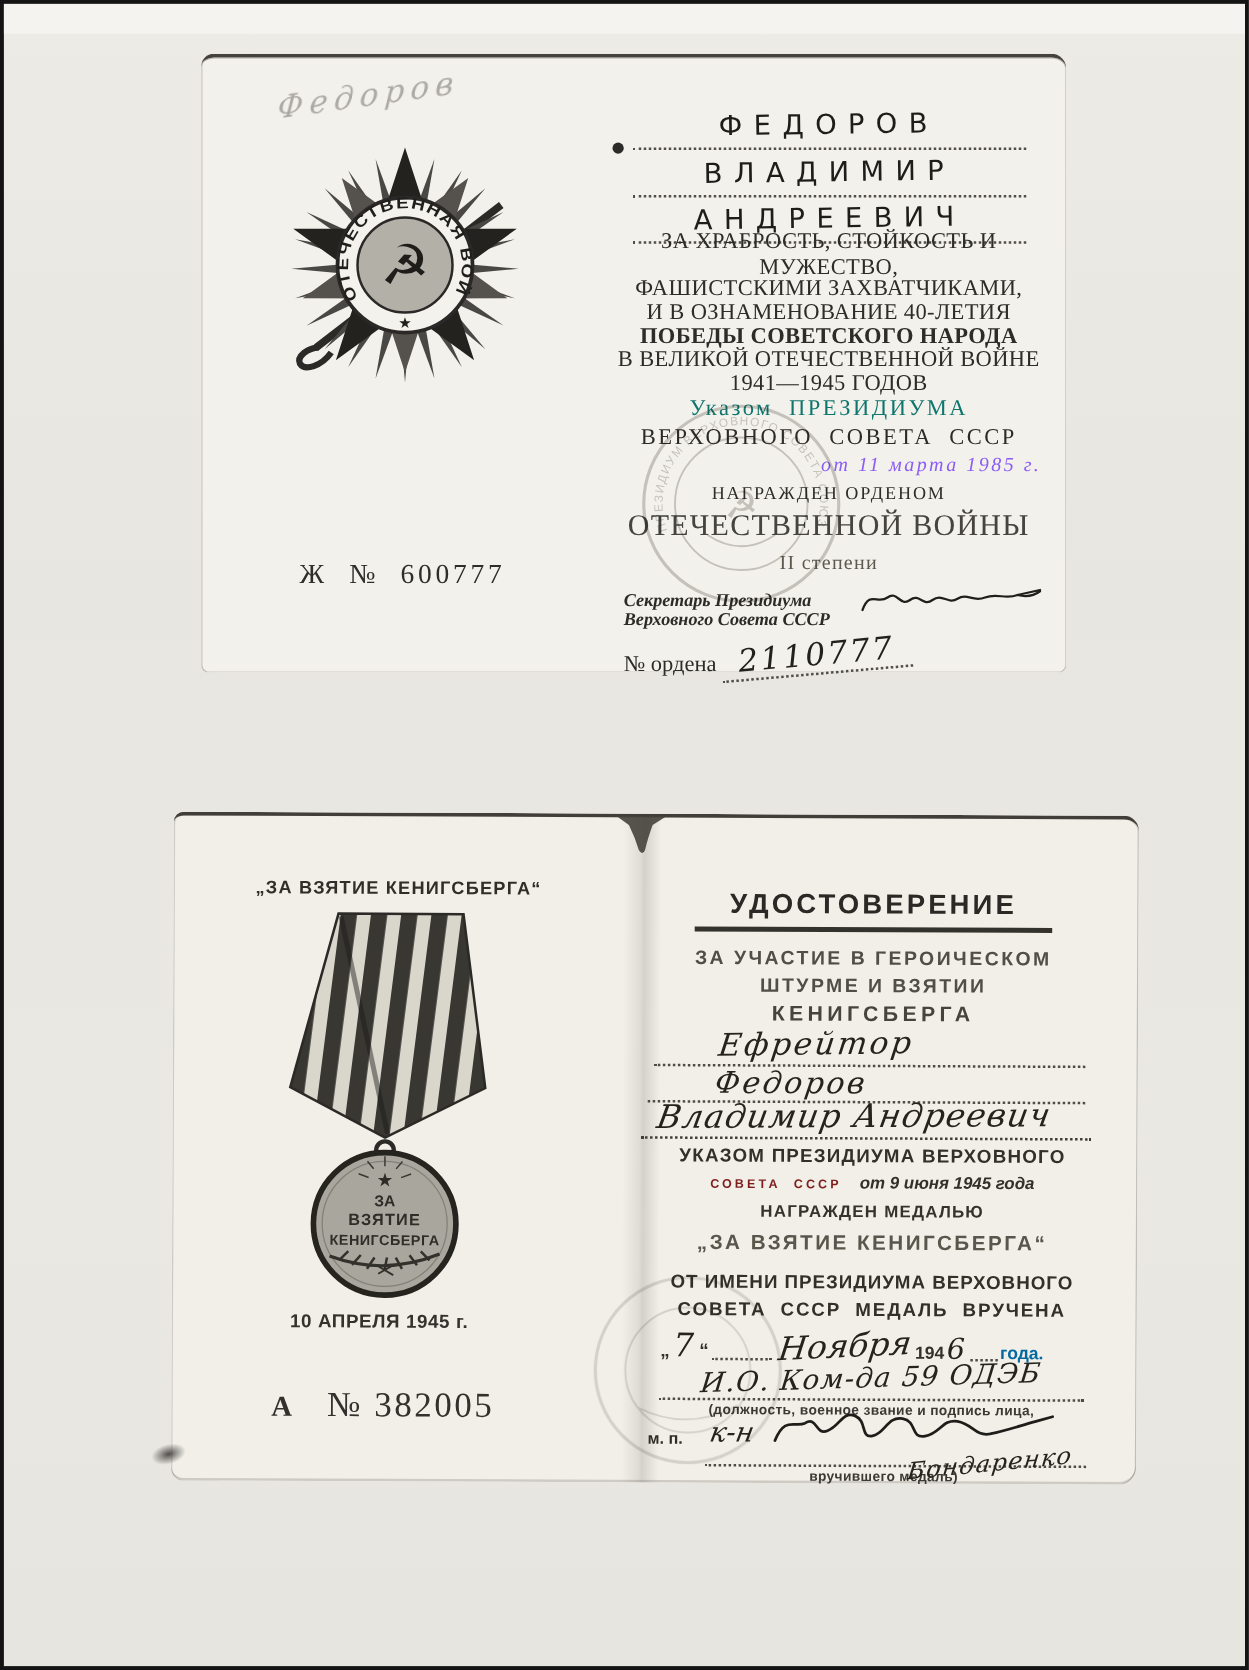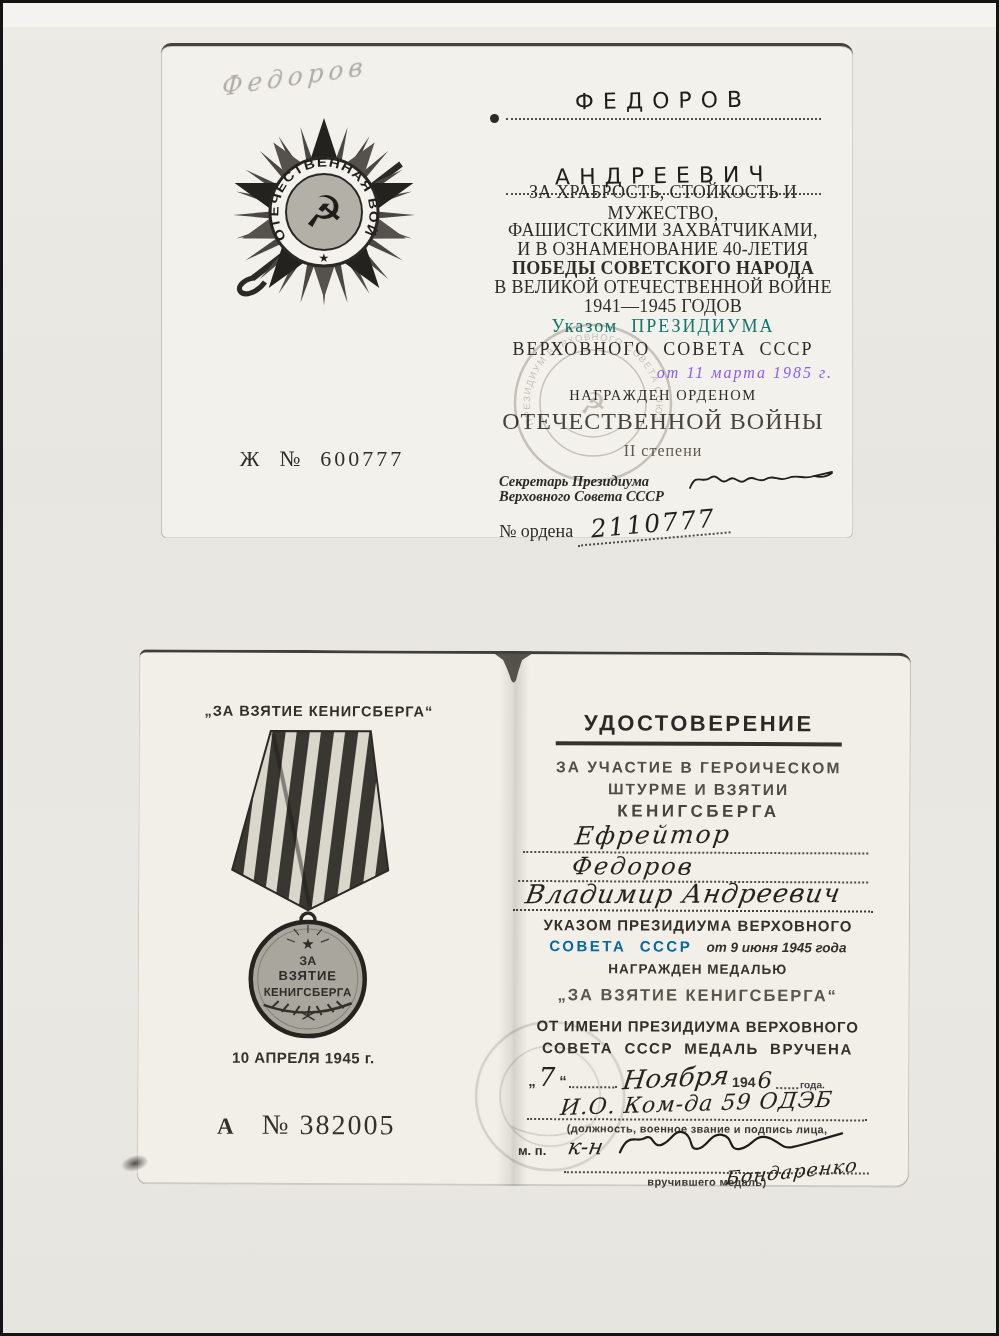--- a/index.html
+++ b/index.html
@@ -86,36 +86,36 @@
   .rp-surname{position:absolute;left:-40px;top:198px;width:300px;text-align:center;}
   .rp-surname .hand{font-size:24px;letter-spacing:2px;transform:skewX(-8deg);}
   .rp-patro{position:absolute;left:-25px;top:224px;width:370px;text-align:center;}
   .rp-patro .hand{font-size:26px;letter-spacing:1px;transform:skewX(-10deg) rotate(-0.5deg);}
   .dot{position:absolute;height:0;border-bottom:2px dotted #4e4c46;}
   .d1{left:0;top:197px;width:345px;}
   .d2{left:-5px;top:226px;width:350px;}
   .d3{left:-10px;top:255px;width:360px;border-bottom:2px dotted #3f3d38;}
   .rp-dec1{left:0;top:262px;width:350px;font-size:15px;letter-spacing:1px;color:#32302b;}
   .rp-dec2row{position:absolute;left:0;top:283px;width:350px;text-align:center;font-family:"Liberation Sans",sans-serif;}
-  .rp-dec2{font-weight:bold;font-size:15px;letter-spacing:2.5px;color:#0369a1;white-space:pre;}
+  .rp-dec2{font-weight:bold;font-size:10px;letter-spacing:2.5px;color:#7f1d1d;white-space:pre;}
   .rp-dec2date{font-weight:bold;font-size:13.5px;font-style:italic;color:#32302b;margin-left:10px;}
   .rp-award{left:0;top:307px;width:350px;font-size:13.5px;letter-spacing:1px;color:#34322d;}
   .rp-medalname{left:0;top:331px;width:350px;font-size:16.5px;letter-spacing:2px;color:#5a564c;}
   .rp-beh1{left:0;top:363px;width:350px;font-size:15px;letter-spacing:.8px;color:#32302b;}
   .rp-beh2{left:0;top:385px;width:350px;font-size:15px;letter-spacing:1.5px;color:#32302b;white-space:pre;}
   .rp-daterow{position:absolute;left:6px;top:402px;width:345px;height:36px;display:flex;
     align-items:flex-end;font-family:"Liberation Sans",sans-serif;}
   .dq{font-weight:bold;font-size:15px;color:#32302b;padding-bottom:3px;}
   .dday{font-size:26px;letter-spacing:1px;margin:0 3px;}
   .dsp1{width:48px;border-bottom:2px dotted #4e4c46;margin:0 2px 4px 2px;}
   .dmonth{font-size:26px;transform:skewX(-10deg) rotate(-3deg);margin:0 4px;}
   .dyearp{font-weight:bold;font-size:14px;color:#32302b;padding-bottom:3px;}
   .dyearh{font-size:23px;margin:0 2px;}
   .dsp2{width:22px;border-bottom:2px dotted #4e4c46;margin:0 2px 4px 2px;}
-  .dword{font-weight:bold;font-size:10px;color:#404040;padding-bottom:3px;}
+  .dword{font-weight:bold;font-size:14px;color:#0369a1;padding-bottom:3px;}
   .rp-issuer{position:absolute;left:10px;top:436px;width:330px;text-align:center;}
   .rp-issuer .hand{font-size:22px;letter-spacing:1px;transform:skewX(-8deg) rotate(-2deg);}
   .d4{left:5px;top:464px;width:340px;}
   .rp-cap1{left:0;top:468px;width:350px;font-weight:normal;font-size:11px;letter-spacing:.3px;color:#3b3934;}
   .rp-mp{position:absolute;left:-4px;top:489px;font-family:"Liberation Sans",sans-serif;
     font-weight:bold;font-size:13px;color:#2f2d29;}
   .rp-sigrank{position:absolute;left:46px;top:480px;}
   .rp-sigrank .hand{font-size:22px;transform:skewX(-10deg);}
   .rp-sigsvg{position:absolute;left:92px;top:468px;}
   .d5{left:42px;top:517px;width:305px;}
@@ -176,20 +176,23 @@
         <textPath href="#ringPath" textLength="218" lengthAdjust="spacingAndGlyphs">ОТЕЧЕСТВЕННАЯ ВОЙНА</textPath>
       </text>
       <text x="105" y="152" text-anchor="middle" font-size="12" fill="#201f1c" font-family="DejaVu Sans, sans-serif">★</text>
     </svg>
 
     <div class="abs blank-serial pre">Ж  №  600777</div>
 
     <div class="abs nrow nrow1">
       <span class="handcaps">ФЕДОРОВ</span>
     </div>
+    <div class="abs nrow nrow2">
+      <span class="handcaps">ВЛАДИМИР</span>
+    </div>
     <div class="abs nrow nrow3">
       <span class="handcaps">АНДРЕЕВИЧ</span>
     </div>
 
     <div class="abs cit c1">ЗА ХРАБРОСТЬ, СТОЙКОСТЬ И МУЖЕСТВО,</div>
     <div class="abs cit c3">ФАШИСТСКИМИ ЗАХВАТЧИКАМИ,</div>
     <div class="abs cit c4">И В ОЗНАМЕНОВАНИЕ 40-ЛЕТИЯ</div>
     <div class="abs cit c5">ПОБЕДЫ СОВЕТСКОГО НАРОДА</div>
     <div class="abs cit c6">В ВЕЛИКОЙ ОТЕЧЕСТВЕННОЙ ВОЙНЕ</div>
     <div class="abs cit c7">1941—1945 ГОДОВ</div>

